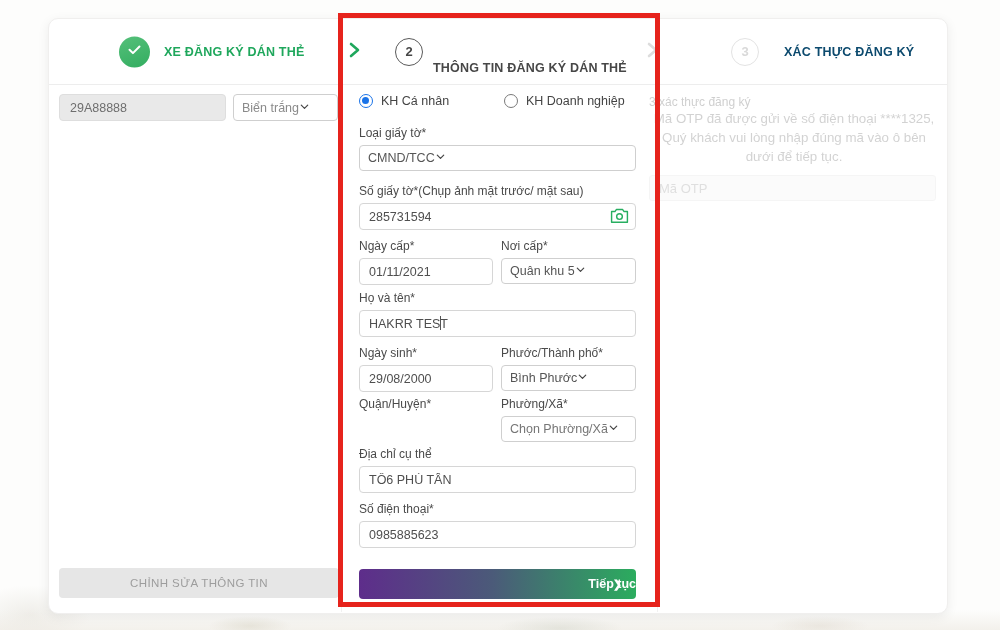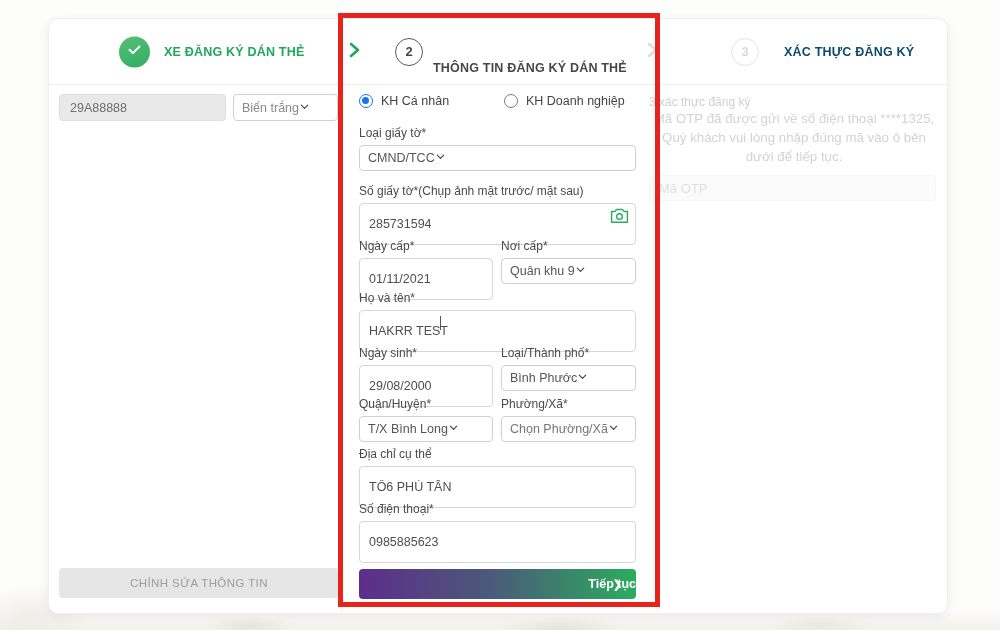--- a/index.html
+++ b/index.html
@@ -72,21 +72,21 @@
     background:#e6e6e6; border:none; border-radius:4px;
     font-family:inherit; font-size:11.5px; color:#9d9d9d; letter-spacing:.4px;
   }
 
   
   .mid-col { position:absolute; left:310px; top:0; width:277px; height:596px; }
   .grp { position:absolute; left:0; width:277px; }
   .grp.half-l { width:134px; } .grp.half-r { left:142px; width:135px; }
   .f-label { display:block; font-size:12px; color:#4a4a4a; margin-bottom:5px; line-height:13px; }
   .f-input {
-    width:100%; height:42px; border:1px solid #d6d6d6; border-radius:4px;
+    width:100%; height:27px; border:1px solid #d6d6d6; border-radius:4px;
     font-family:inherit; font-size:12.5px; color:#4f4f4f; padding:6px 9px;
     background:#fff; outline:none;
   }
   .f-select { height:26px; width:100%; }
   .radio-row { position:absolute; top:75px; left:0; width:277px; height:16px; display:flex; align-items:flex-start; }
   .radio-opt { display:flex; align-items:center; cursor:default; }
   .radio-opt.second { position:absolute; left:145px; }
   .radio-dot { width:14px; height:14px; border-radius:50%; position:relative; margin-right:8px; }
   .radio-dot.on { border:1.5px solid #1a73e8; }
   .radio-dot.on::after {
@@ -225,21 +225,21 @@
         </div>
       </div>
 
       <div class="grp half-l" style="top:221px">
         <span class="f-label">Ngày cấp*</span>
         <input class="f-input" value="01/11/2021" style="">
       </div>
       <div class="grp half-r" style="top:221px">
         <span class="f-label">Nơi cấp*</span>
         <div class="fake-select f-select">
-          <span>Quân khu 9</span>
+          <span>Quân khu 5</span>
           <span>
             <svg width="11" height="11" viewBox="0 0 24 24">
                 <polyline points="5 9 12 16 19 9" fill="none" stroke="#444" stroke-width="2.6" stroke-linecap="round" stroke-linejoin="round"></polyline>
               </svg>
           </span>
         </div>
       </div>
 
       <div class="grp" style="top:273px">
         <span class="f-label">Họ và tên*</span>
@@ -247,41 +247,33 @@
           <input class="f-input" value="HAKRR TEST" style="">
           <span class="caret"></span>
         </div>
       </div>
 
       <div class="grp half-l" style="top:328px">
         <span class="f-label">Ngày sinh*</span>
         <input class="f-input" value="29/08/2000" style="">
       </div>
       <div class="grp half-r" style="top:328px">
-        <span class="f-label">Loại/Thành phố*</span>
+        <span class="f-label">Phước/Thành phố*</span>
         <div class="fake-select f-select">
           <span>Bình Phước</span>
           <span>
             <svg width="11" height="11" viewBox="0 0 24 24">
                 <polyline points="5 9 12 16 19 9" fill="none" stroke="#444" stroke-width="2.6" stroke-linecap="round" stroke-linejoin="round"></polyline>
               </svg>
           </span>
         </div>
       </div>
 
       <div class="grp half-l" style="top:379px">
         <span class="f-label">Quận/Huyện*</span>
-        <div class="fake-select f-select">
-          <span>T/X Bình Long</span>
-          <span>
-            <svg width="11" height="11" viewBox="0 0 24 24">
-                <polyline points="5 9 12 16 19 9" fill="none" stroke="#444" stroke-width="2.6" stroke-linecap="round" stroke-linejoin="round"></polyline>
-              </svg>
-          </span>
-        </div>
       </div>
       <div class="grp half-r" style="top:379px">
         <span class="f-label">Phường/Xã*</span>
         <div class="fake-select f-select ward-select">
           <span>Chọn Phường/Xã</span>
           <span>
             <svg width="11" height="11" viewBox="0 0 24 24">
                 <polyline points="5 9 12 16 19 9" fill="none" stroke="#444" stroke-width="2.6" stroke-linecap="round" stroke-linejoin="round"></polyline>
               </svg>
           </span>

